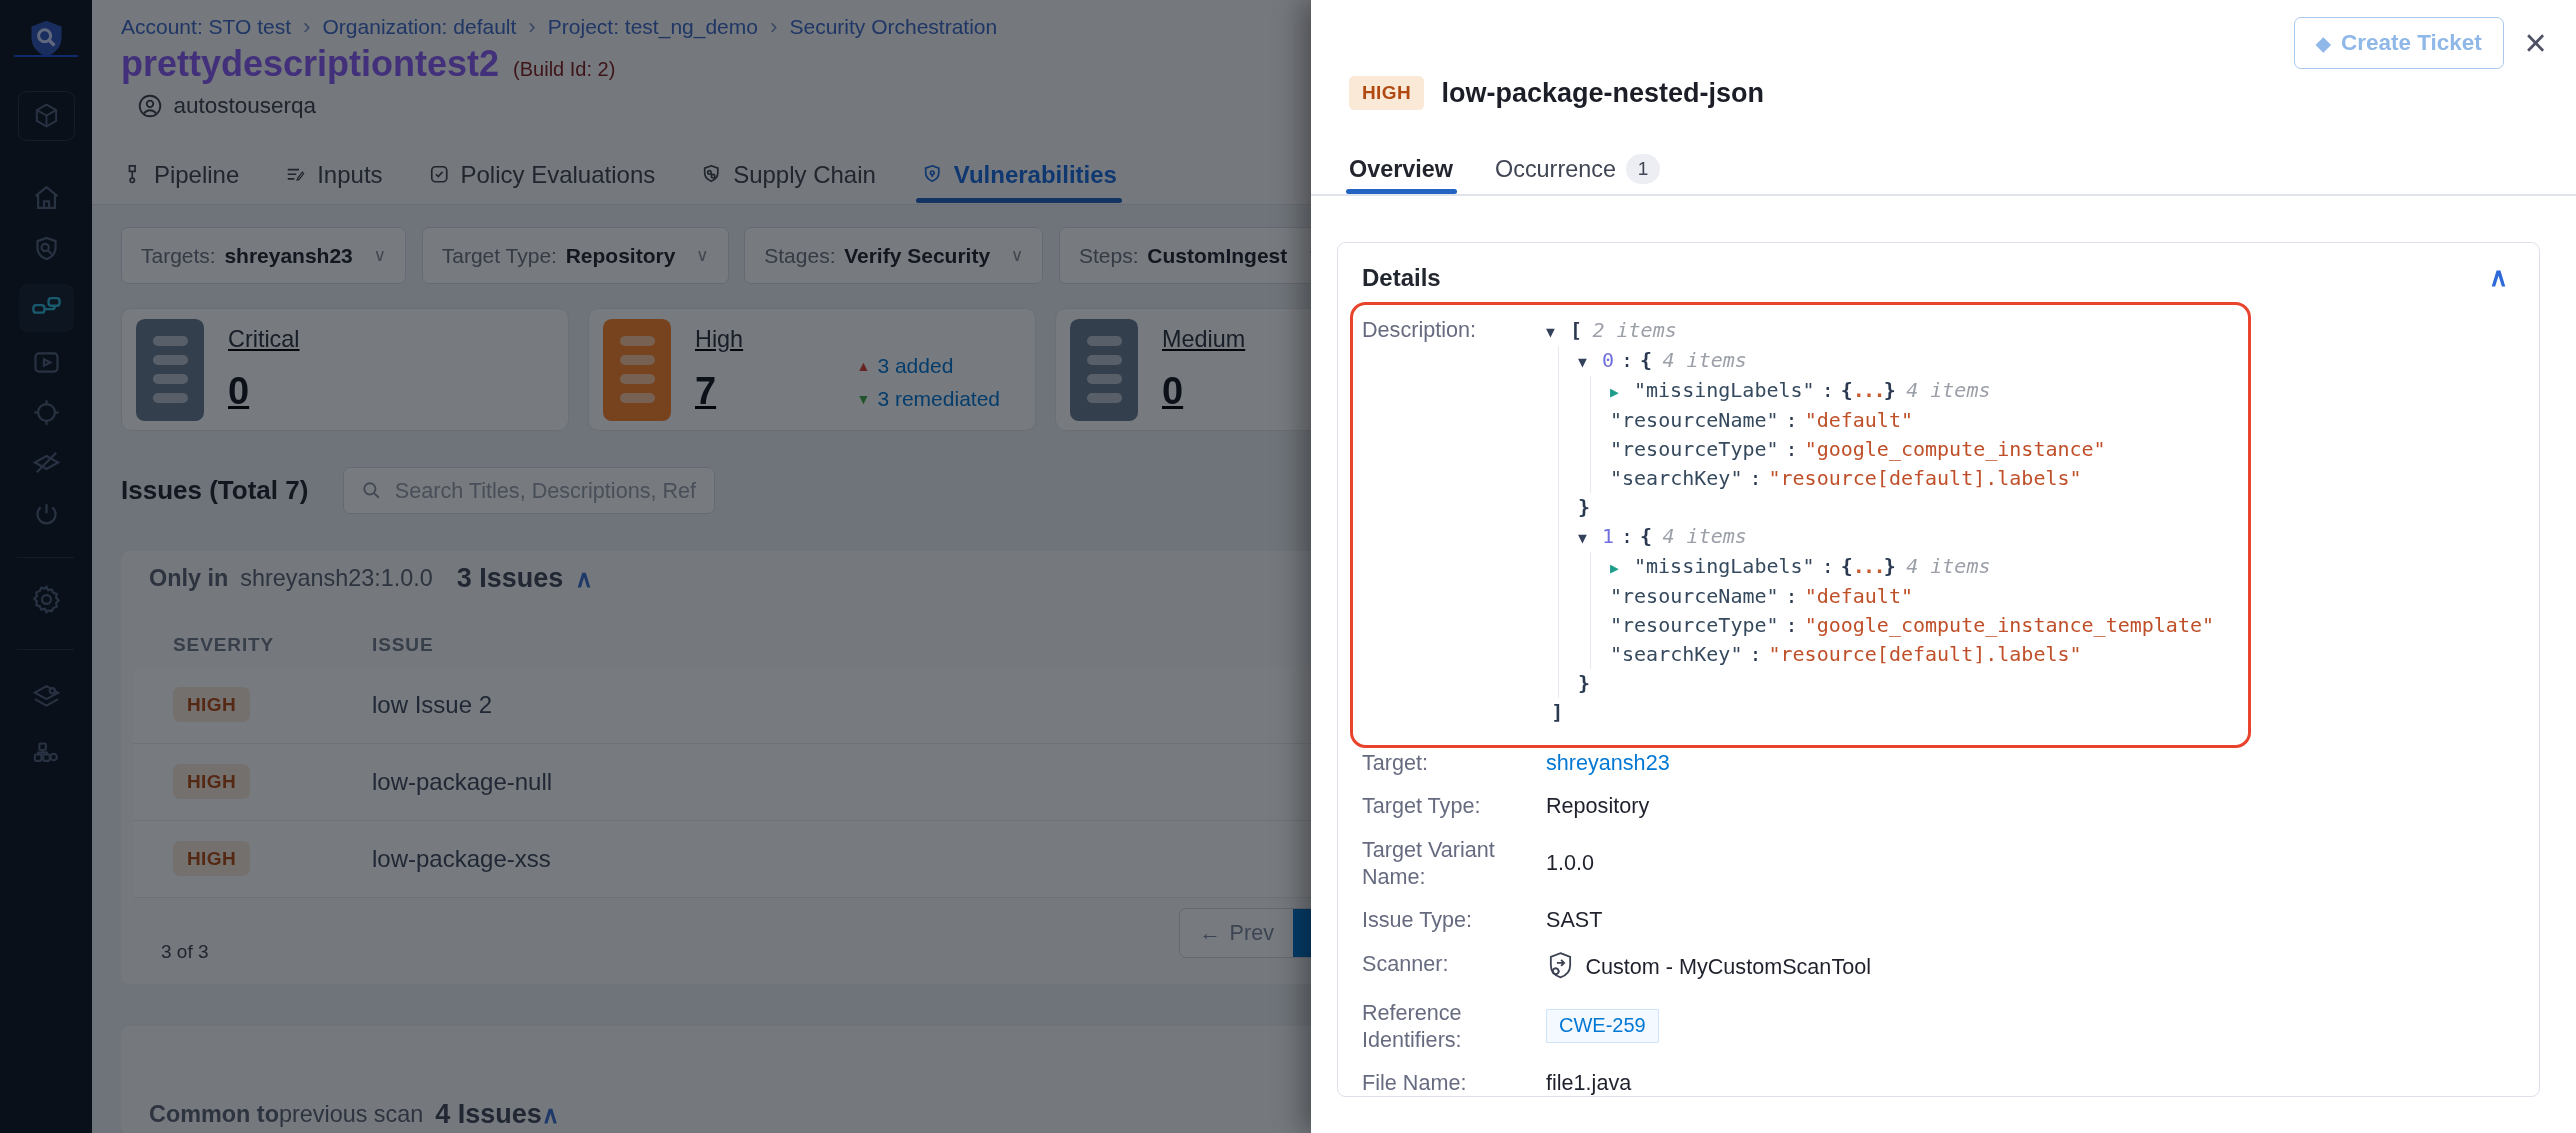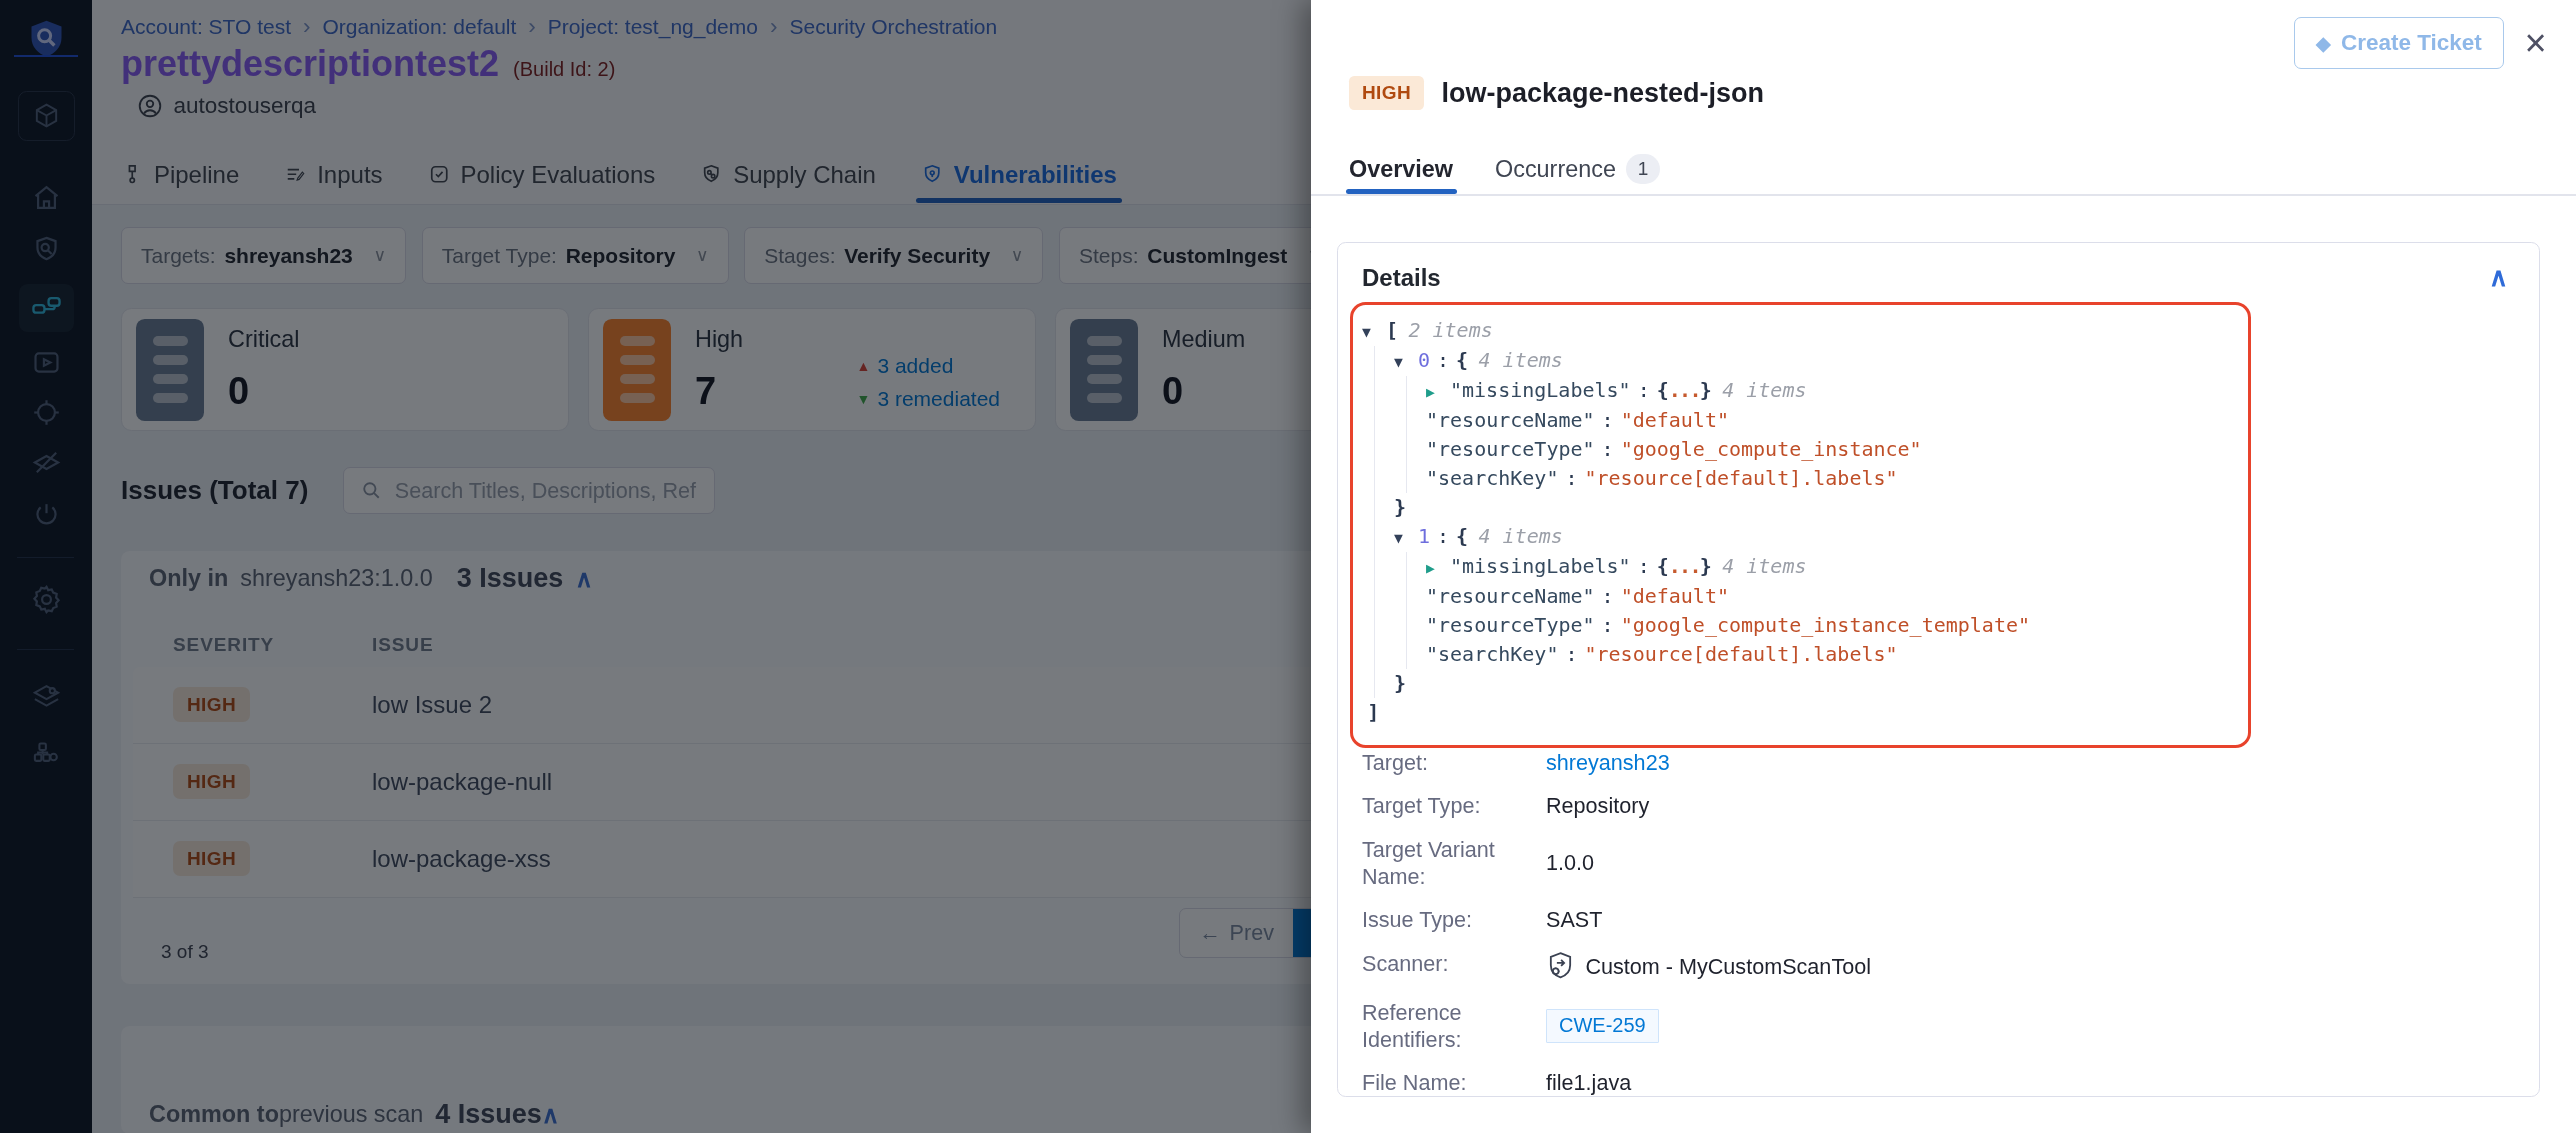--- a/index.html
+++ b/index.html
@@ -30,21 +30,21 @@
   .fp-label{color:#6c7380;}
   .fp-value{color:#23262f;font-weight:bold;}
   .fp-chev{color:#8a909c;font-size:17.3px;margin-left:12px;}
   
   .sev-cards{position:absolute;left:29px;top:308px;display:flex;gap:19px;}
   .sev-card{width:448px;height:123px;background:#fff;border:0.9px solid #e2e4ec;border-radius:10.4px;display:flex;align-items:center;padding:0 0 0 14px;box-sizing:border-box;}
   .sev-bar{width:68px;height:102px;border-radius:8.7px;display:flex;flex-direction:column;justify-content:center;gap:8.7px;align-items:center;flex:none;}
   .sev-bar span{display:block;width:35px;height:10.4px;border-radius:5.2px;background:rgba(255,255,255,.55);}
   .sev-bar.slate{background:#6b7d95;}
   .sev-bar.orange{background:#ff832b;}
-  .sev-main{margin-left:24px;display:flex;flex-direction:column;gap:17.3px;}
+  .sev-main{margin-left:24px;display:flex;flex-direction:column;gap:17.3px;text-decoration:underline;}
   .sev-label{font-size:23.4px;color:#2c3340;}
   .sev-count{font-size:38px;font-weight:bold;color:#121521;}
   .sev-delta{margin-left:auto;margin-right:35px;display:flex;flex-direction:column;gap:8.7px;align-self:flex-end;margin-bottom:19px;}
   .delta{font-size:21px;color:#0278d5;display:flex;gap:7px;align-items:center;}
   .delta .up{color:#d94336;font-size:14px;}
   .delta .down{color:#42ab4a;font-size:14px;}
   
   .issues-header{position:absolute;left:29px;top:467px;display:flex;align-items:center;gap:35px;}
   .issues-title{font-size:26px;font-weight:bold;color:#1f2430;}
   .search-box{width:372px;height:47px;background:#fff;border:0.9px solid #d9dae6;border-radius:7px;display:flex;align-items:center;gap:10.4px;padding:0 15.6px;box-sizing:border-box;}
@@ -458,20 +458,21 @@
     <div class="d-tabline"></div>
 
     <section class="details-card">
       <div class="dc-header">
         <span class="dc-title">Details</span>
         <span class="dc-chev">∧</span>
       </div>
 
       <div class="frow desc-row">
         <div class="annotation"></div>
+        <span class="flabel">Description:</span>
         <div class="json-tree">
           <div class="jline">
             <span class="tri">▼</span><span class="jb">[</span><span class="ji">2 items</span>
           </div>
           <div class="jgroup">
             <div class="jline">
               <span class="tri">▼</span><span class="jn">0</span><span class="jp">:</span><span class="jb">{</span><span class="ji">4 items</span>
             </div>
             <div class="jgroup">
               <div class="jline">

